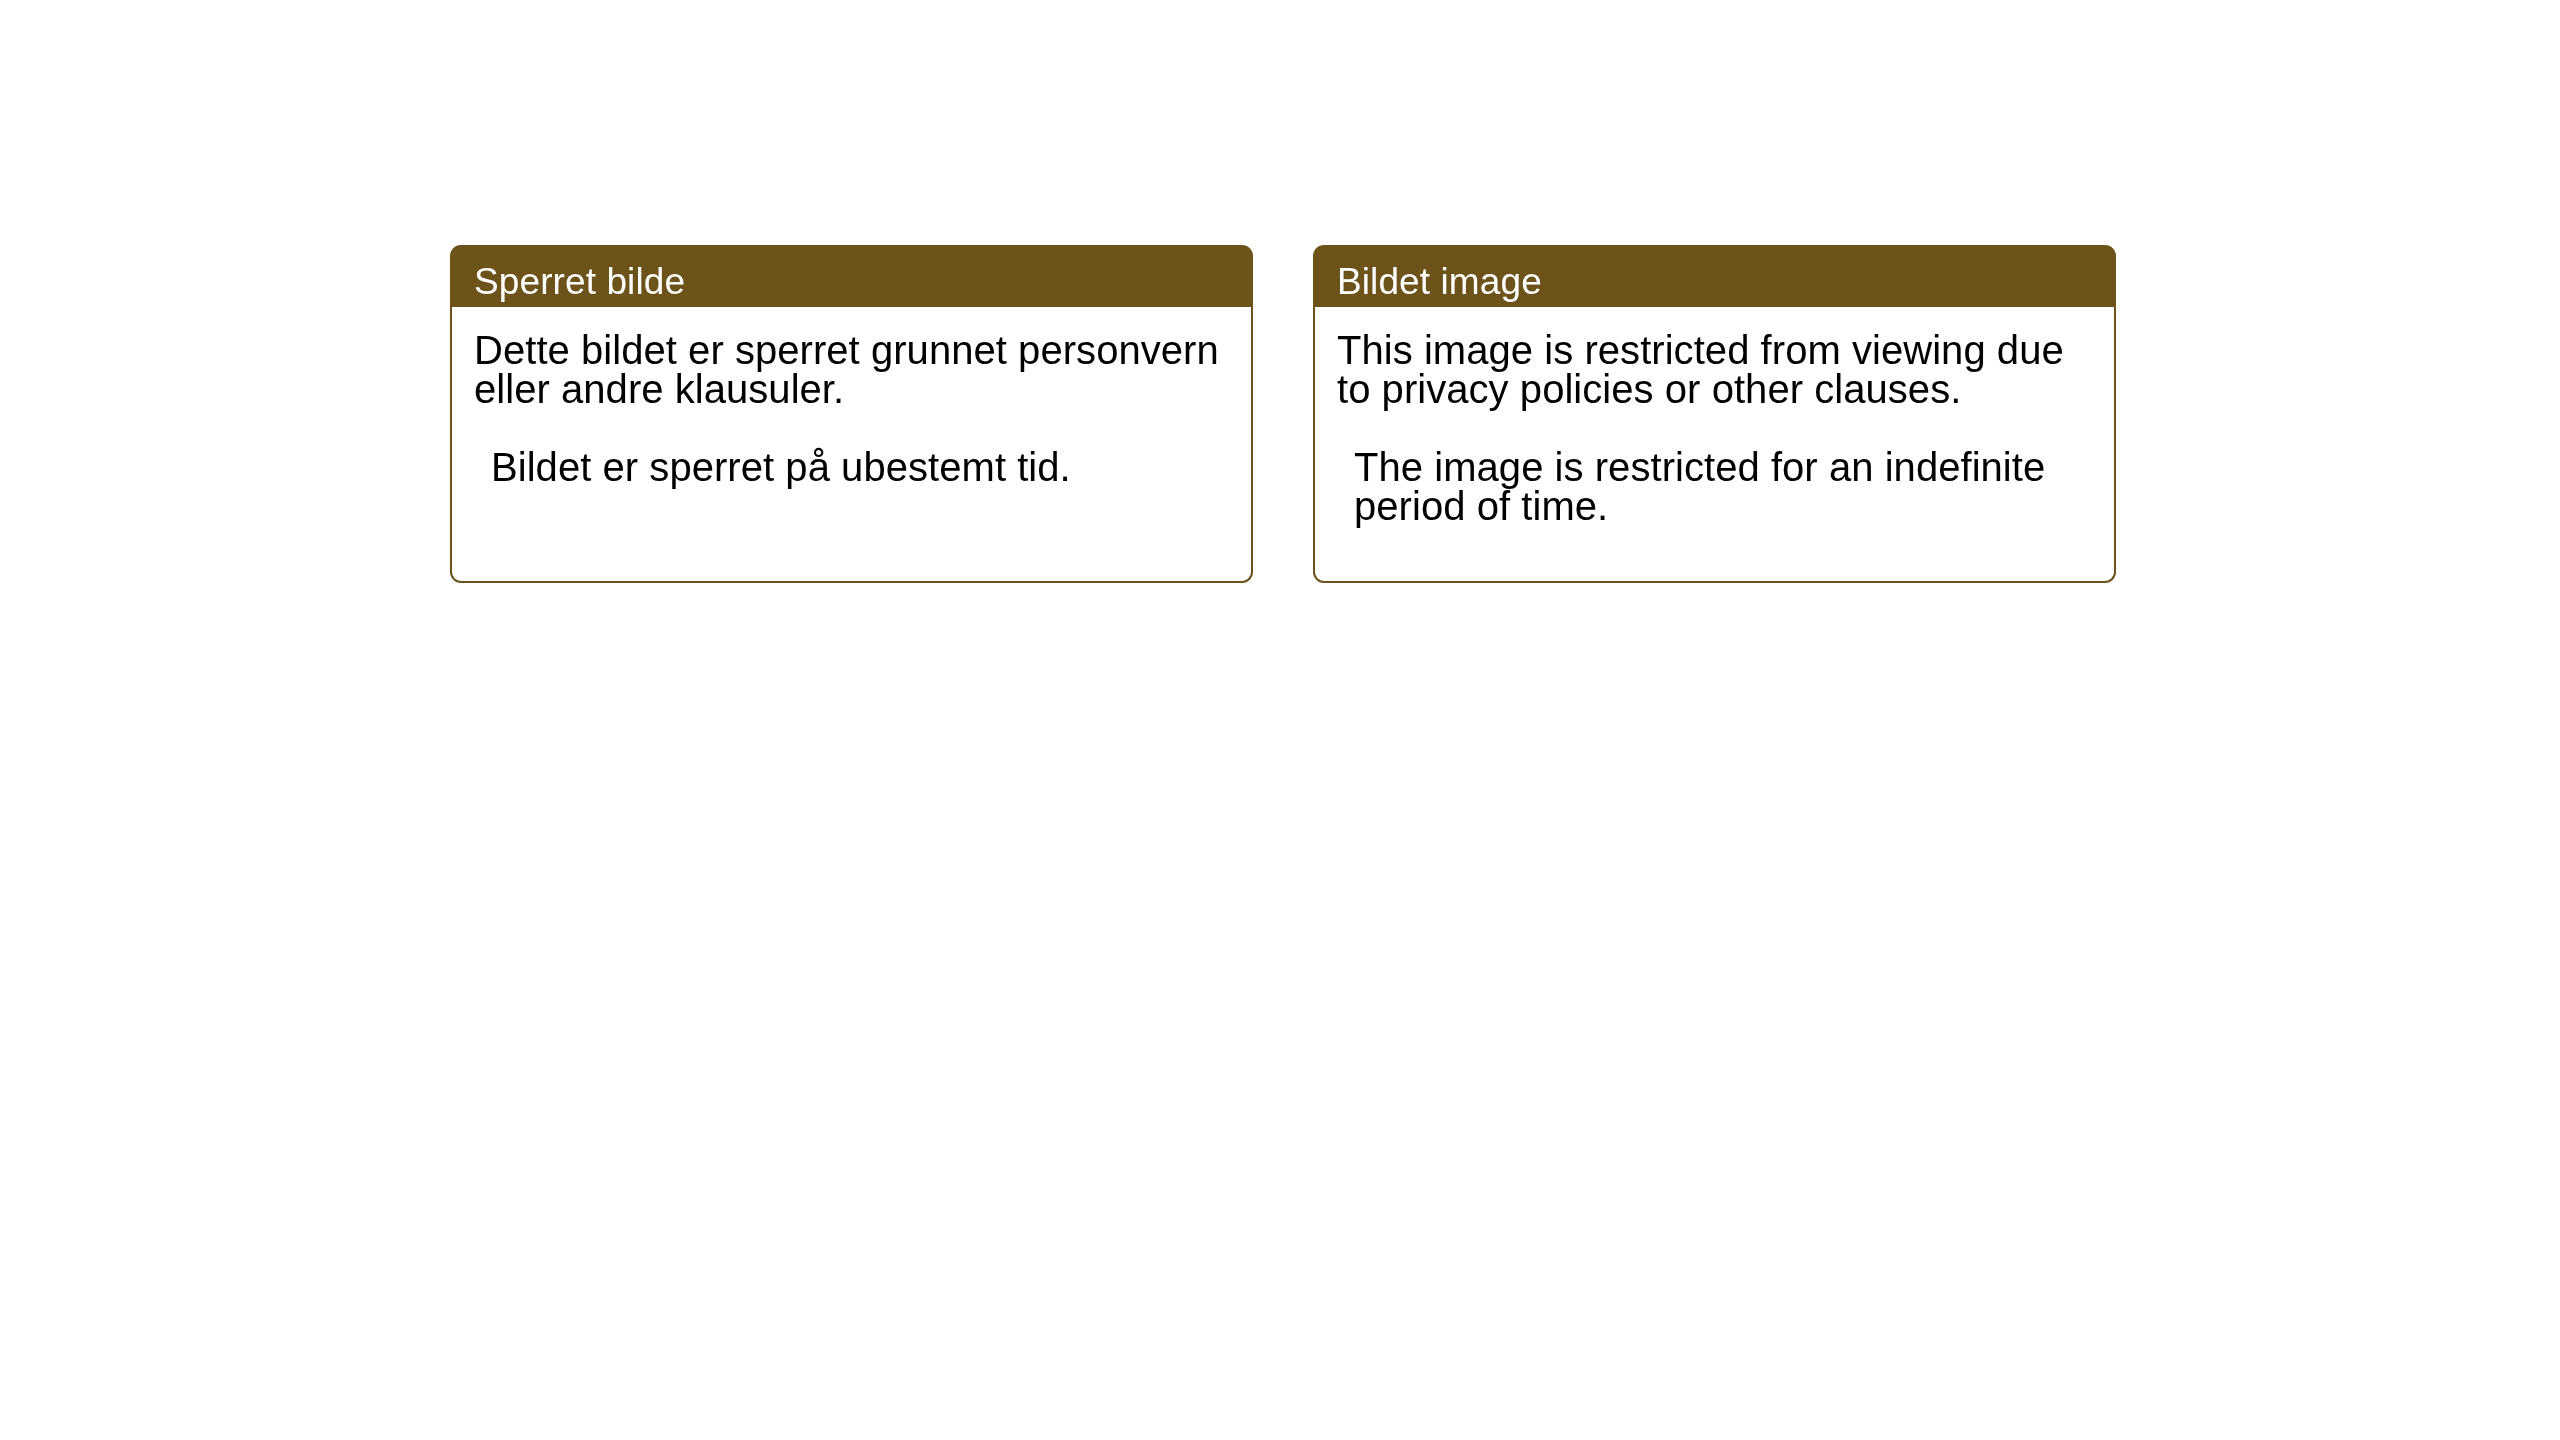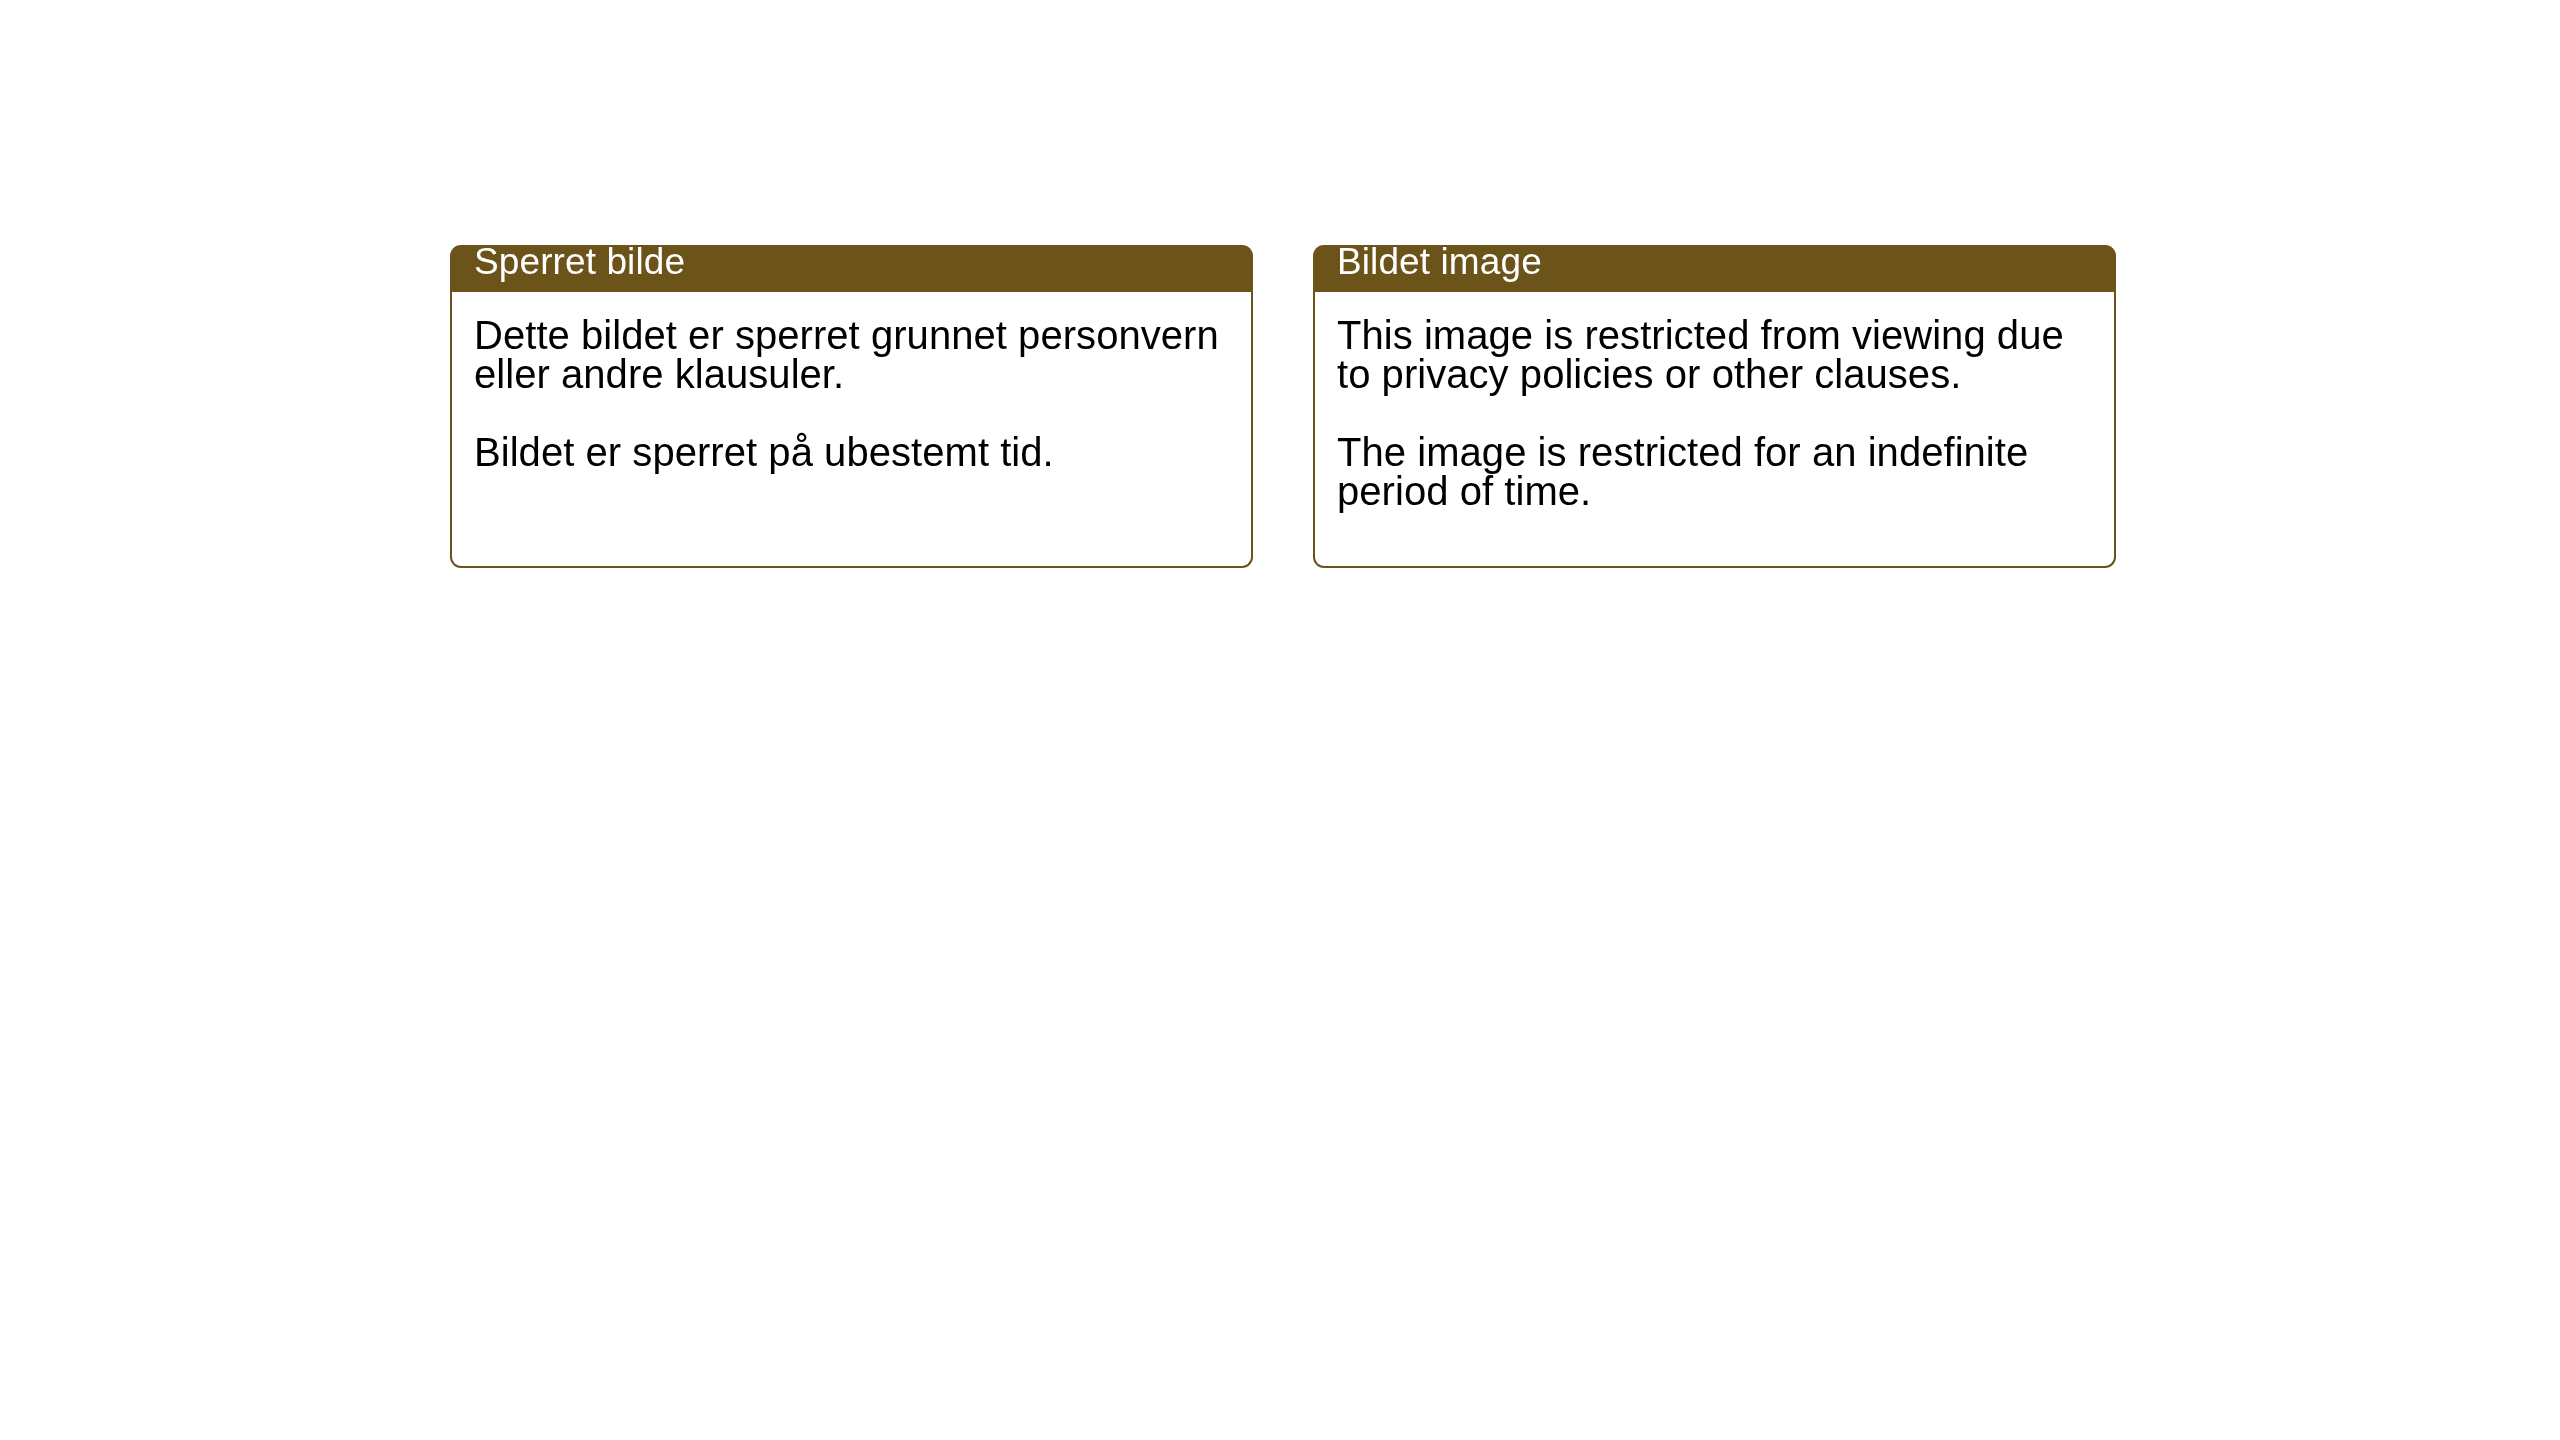--- a/index.html
+++ b/index.html
@@ -26,27 +26,27 @@
     width: 803px;
     height: 334px;
     box-sizing: border-box;
   }
 
   #card-blocked-no  { left: 450px; }
   #card-blocked-en  { left: 1313px; }
 
   .card-header {
     box-sizing: border-box;
-    height: 47px;
+    height: 62px;
     background: #6b5319;
     border-top-left-radius: 11px;
     border-top-right-radius: 11px;
-    padding: 0 0 12px 24px;
+    padding: 0 0 4px 24px;
     display: flex;
-    align-items: center;
+    align-items: flex-end;
     overflow: hidden;
   }
 
   .card-header-title {
     color: #ffffff;
     font-size: 37px;
     line-height: 40px;
     font-weight: 400;
     letter-spacing: 0.1px;
     white-space: nowrap;
@@ -70,20 +70,21 @@
     color: #000000;
     font-size: 40px;
     line-height: 39px;
     font-weight: 400;
     margin: 0;
     letter-spacing: 0.05px;
   }
 
   .card-paragraph + .card-paragraph {
     margin-top: 39px;
+    margin-left: 17px;
   }
 </style>
 </head>
 <body>
 
 <div id="stage">
 
   <div class="card" id="card-blocked-no">
     <div class="card-header">
       <span class="card-header-title">Sperret bilde</span>

